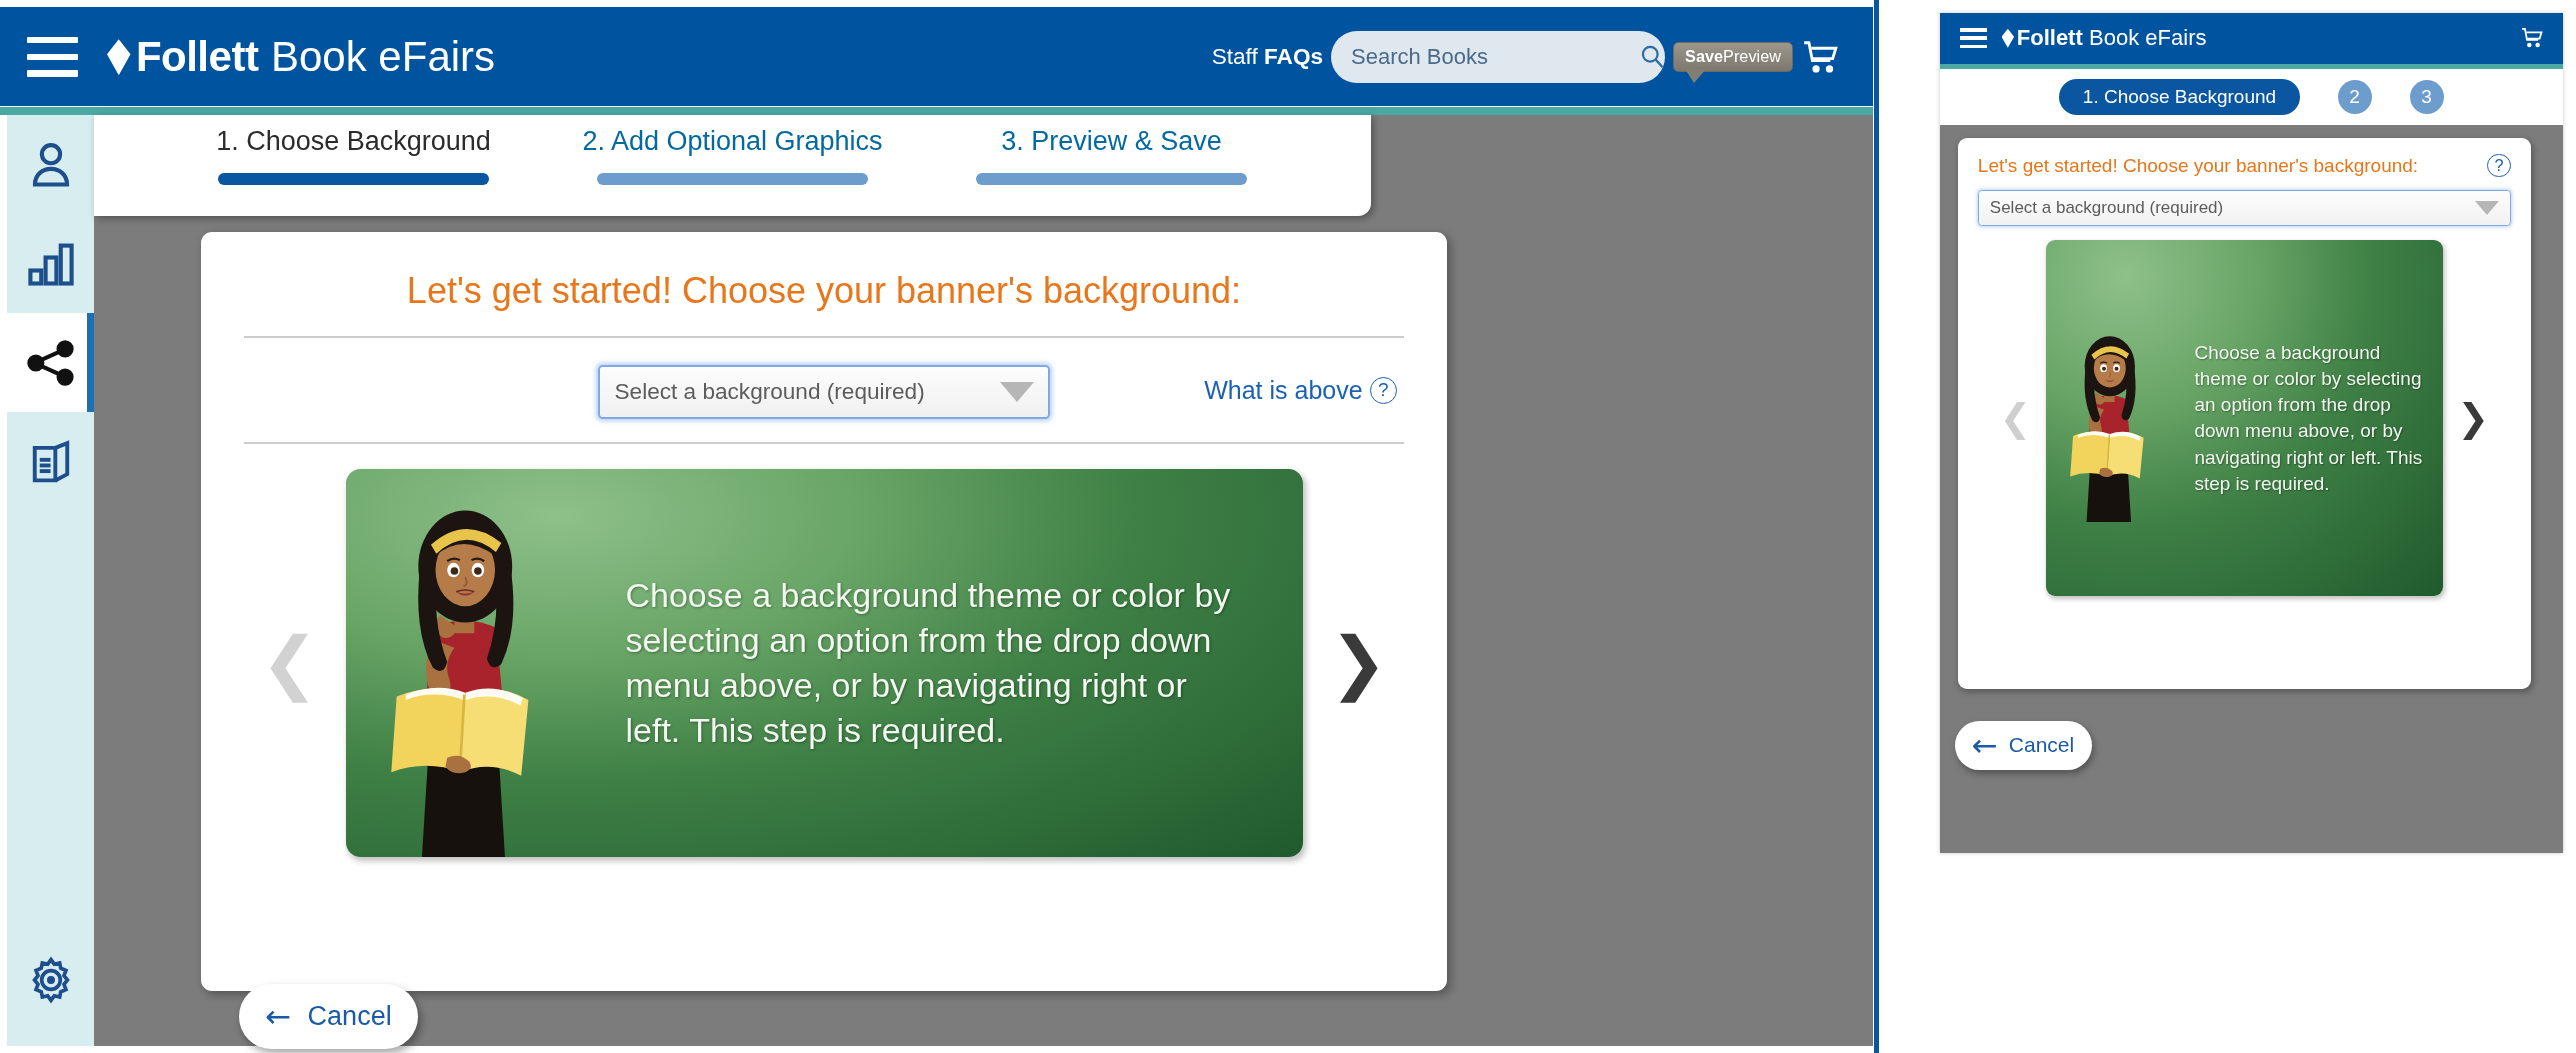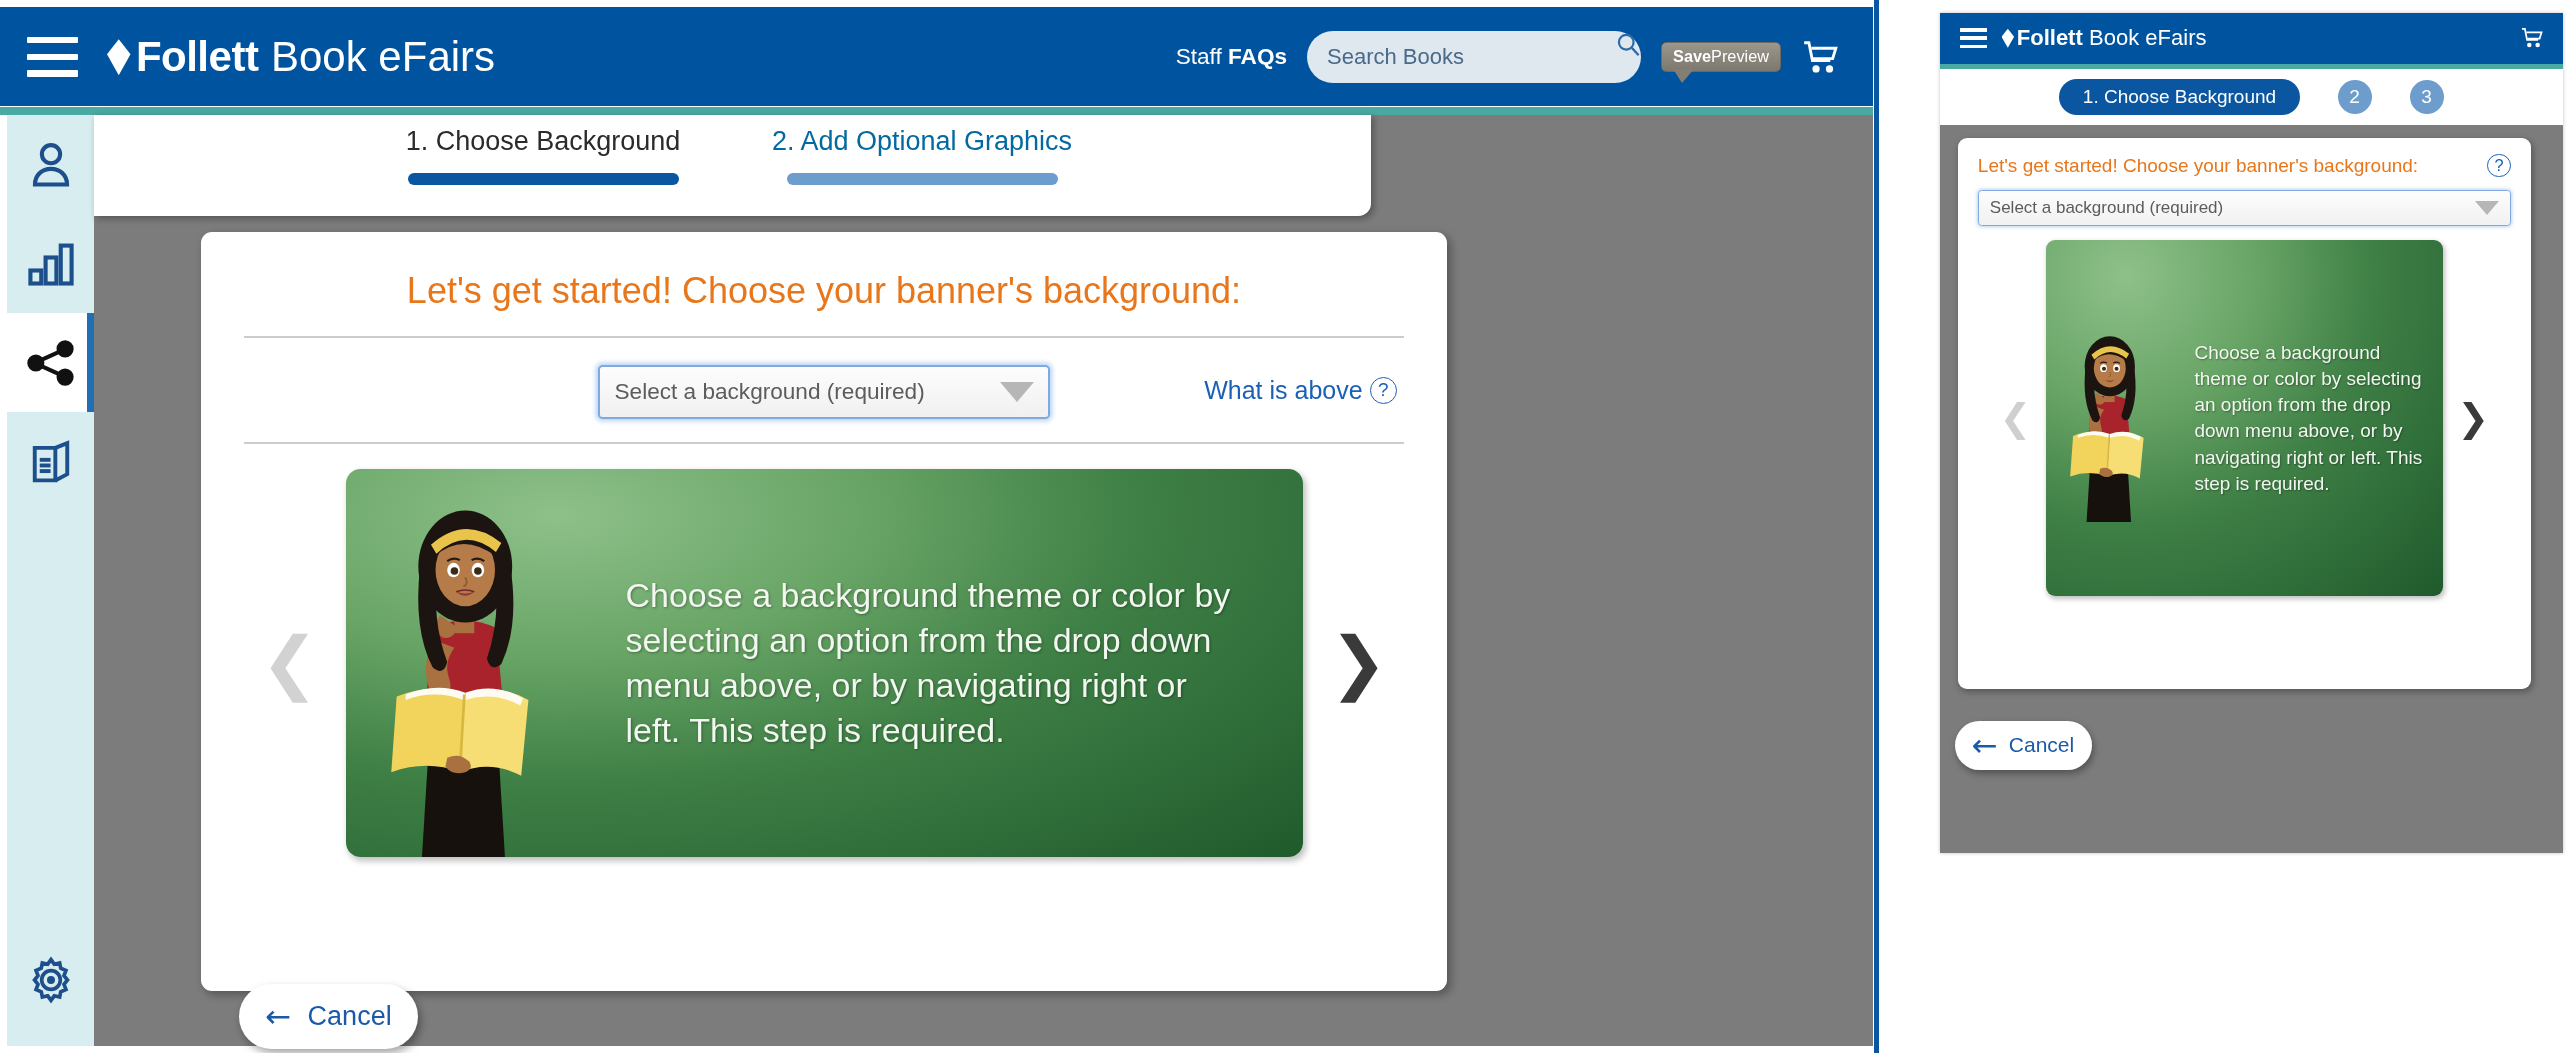--- a/index.html
+++ b/index.html
@@ -43,29 +43,29 @@
     width: 23.5px; height: 36px; margin-right: 5.4px;
     position: relative; top: 4.5px;
     background: #fff;
     clip-path: polygon(50% 0%, 100% 42%, 50% 100%, 0% 42%);
   }
   .brand-bold { color: #fff; font-size: 42px; font-weight: bold; letter-spacing: -0.5px; }
   .brand-light { color: #fff; font-size: 42px; font-weight: normal; margin-left: 12.6px; }
 
   .topbar-right {
     margin-left: auto; margin-right: 34px;
-    display: flex; align-items: center; gap: 20px;
+    display: flex; align-items: center; gap: 8px;
   }
   .staff-faqs { color: #fff; font-size: 22.6px; white-space: nowrap; cursor: pointer; }
   .staff-faqs b { font-weight: bold; }
 
   .searchbox {
     width: 334px; height: 52px; border-radius: 26px;
     background: #dfe7ef;
-    display: flex; padding: 0 20px;
+    display: flex; align-items: center; padding: 0 20px;
   }
   .searchbox input {
     flex: 1; border: none; background: transparent; outline: none;
     font-family: "Liberation Sans", sans-serif;
     font-size: 22px; color: #4a5a6a;
   }
   .searchbox input::placeholder { color: #4a6a8a; }
   .search-icon { width: 27px; height: 27px; flex-shrink: 0; }
 
   .chat-badge {
@@ -383,20 +383,24 @@
 
   <div class="content">
 
     <div class="steps-card">
       <div class="step active">
         <div class="step-label">1. Choose Background</div>
         <div class="step-bar"></div>
       </div>
       <div class="step">
         <div class="step-label">2. Add Optional Graphics</div>
+        <div class="step-bar"></div>
+      </div>
+      <div class="step">
+        <div class="step-label">3. Preview &amp; Save</div>
         <div class="step-bar"></div>
       </div>
     </div>
 
     <div class="main-card">
       <div class="card-title">Let's get started! Choose your banner's background:</div>
       <div class="hr"></div>
 
       <div class="select-row">
         <div class="bg-select">

